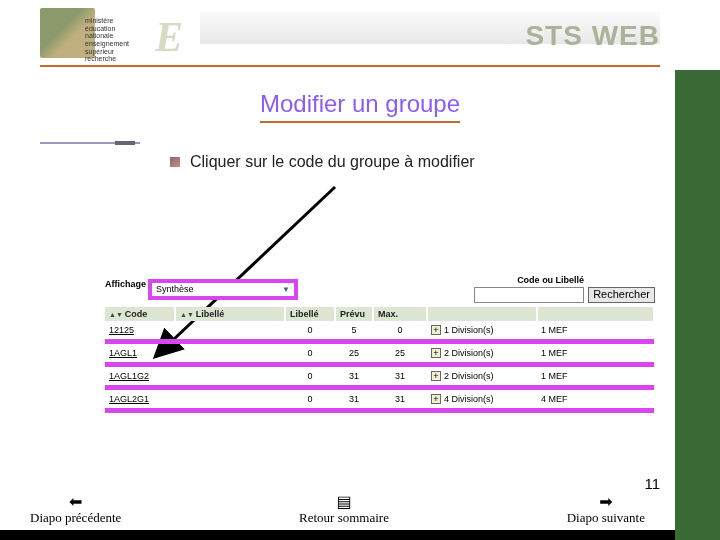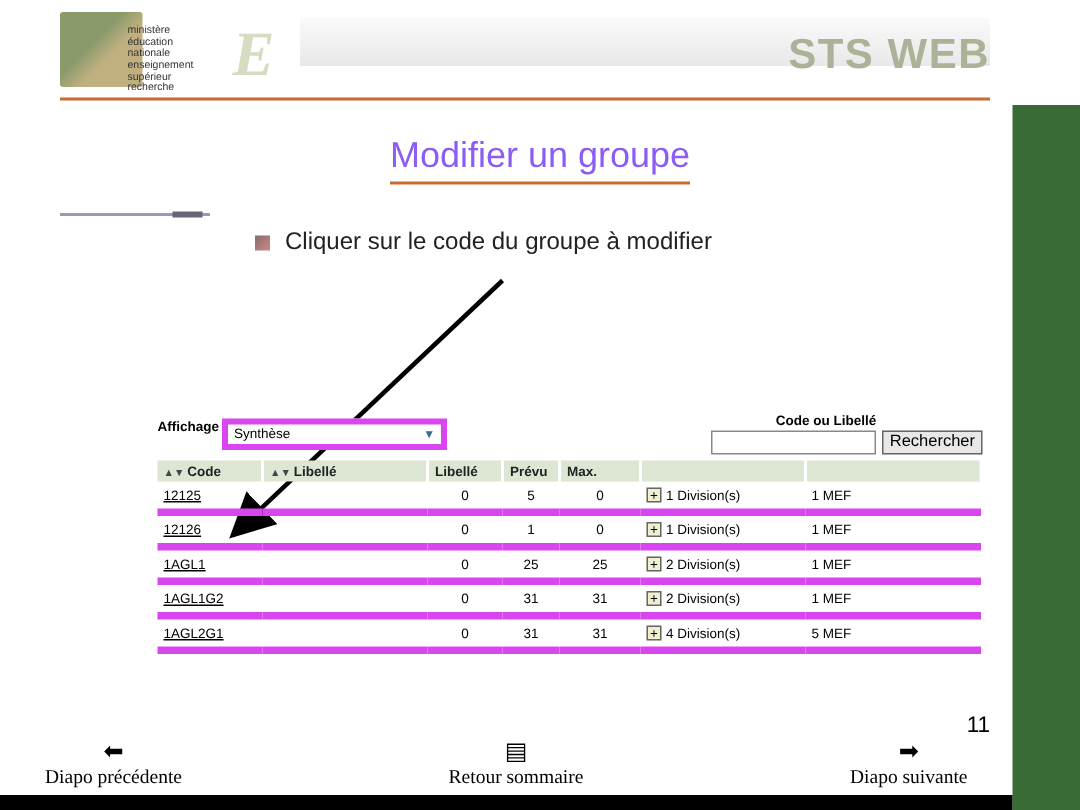--- a/index.html
+++ b/index.html
@@ -133,29 +133,20 @@
         <tr>
           <td class="code">12125</td>
           <td></td>
           <td class="num">0</td>
           <td class="num">5</td>
           <td class="num">0</td>
           <td class="div"><span class="plus">+</span>1 Division(s)</td>
           <td>1 MEF</td>
         </tr>
         <tr>
-          <td class="code">12126</td>
-          <td></td>
-          <td class="num">0</td>
-          <td class="num">1</td>
-          <td class="num">0</td>
-          <td class="div"><span class="plus">+</span>1 Division(s)</td>
-          <td>1 MEF</td>
-        </tr>
-        <tr>
           <td class="code">1AGL1</td>
           <td></td>
           <td class="num">0</td>
           <td class="num">25</td>
           <td class="num">25</td>
           <td class="div"><span class="plus">+</span>2 Division(s)</td>
           <td>1 MEF</td>
         </tr>
         <tr>
           <td class="code">1AGL1G2</td>
@@ -166,21 +157,21 @@
           <td class="div"><span class="plus">+</span>2 Division(s)</td>
           <td>1 MEF</td>
         </tr>
         <tr>
           <td class="code">1AGL2G1</td>
           <td></td>
           <td class="num">0</td>
           <td class="num">31</td>
           <td class="num">31</td>
           <td class="div"><span class="plus">+</span>4 Division(s)</td>
-          <td>5 MEF</td>
+          <td>4 MEF</td>
         </tr>
       </tbody>
   </table>
 </div>
 
 <div class="page-num">11</div>
 
 <div class="footer">
   <div class="footer-left">
     <span class="nav-icon">⬅</span>

